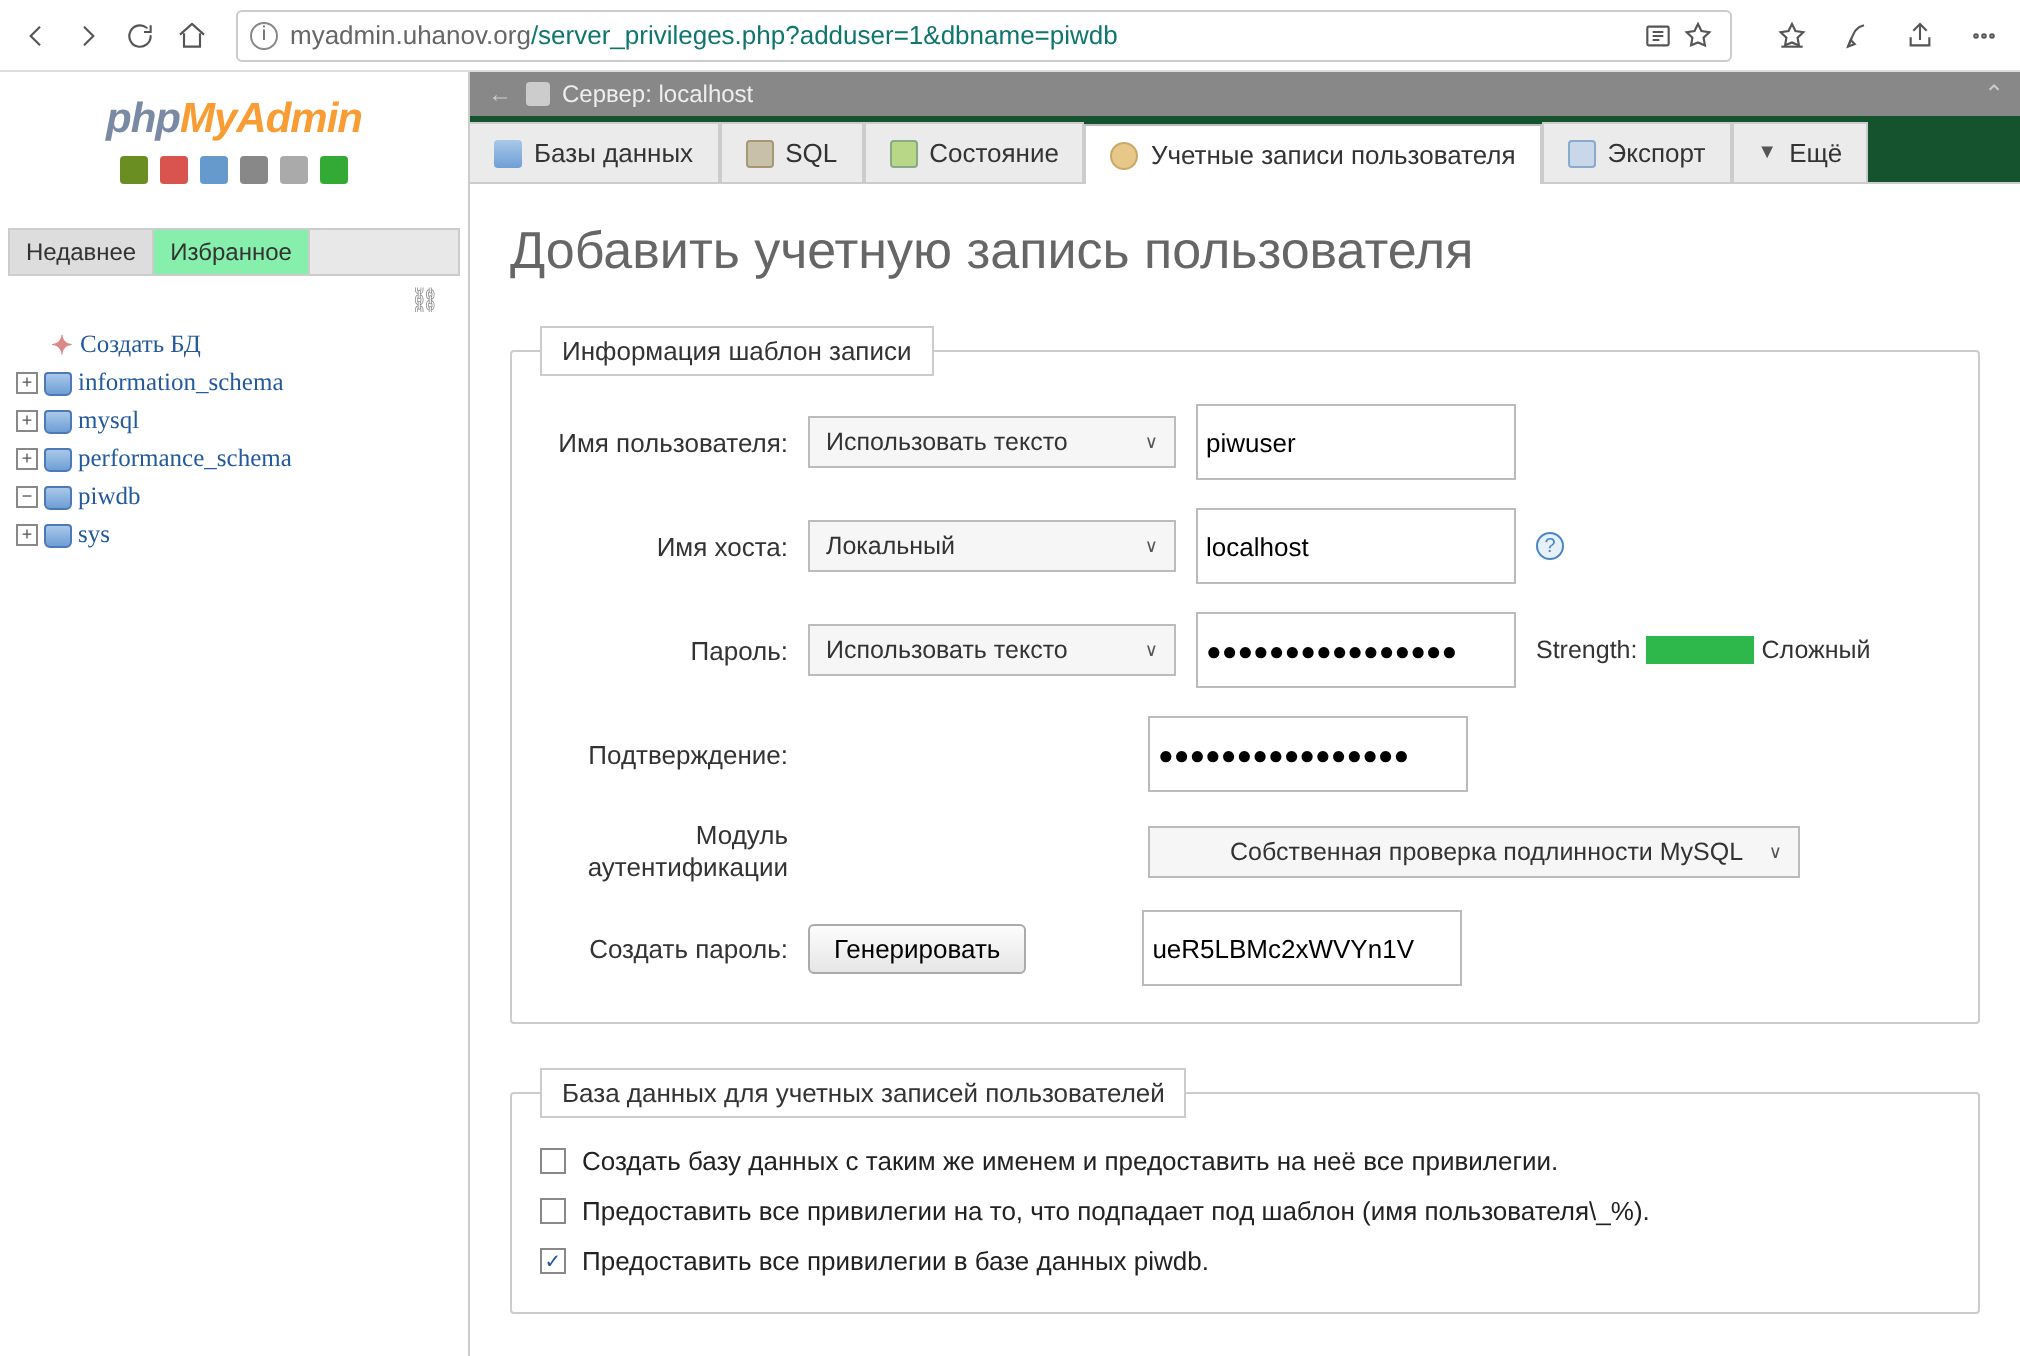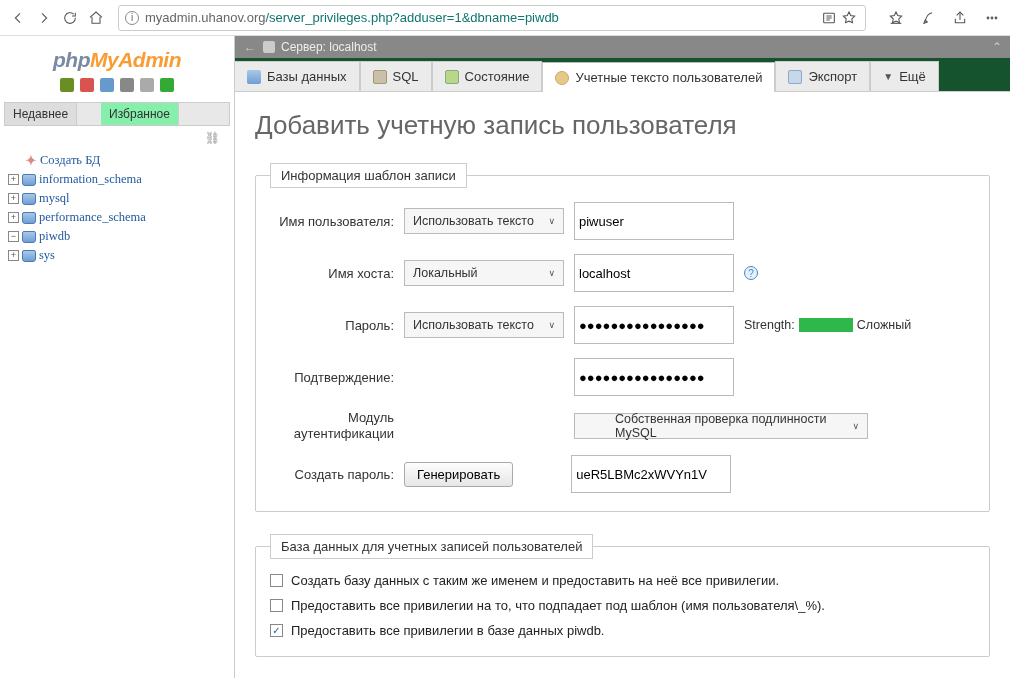--- a/index.html
+++ b/index.html
@@ -23,21 +23,21 @@
 
 .logo { text-align: center; padding: 6px 0 4px; font-weight: bold; font-size: 21px; font-style: italic; letter-spacing: -0.5px; font-family: Verdana, sans-serif; }
 .logo .l1 { color: #7a8aa3; }
 .logo .l2 { color: #f89c33; }
 .logo .l3 { color: #f89c33; }
 .quick-icons { text-align: center; padding: 2px 0 6px; display: flex; justify-content: center; gap: 4px; }
 .quick-icons span { width: 16px; height: 16px; display: inline-block; }
 .qi { display:inline-block; width:14px; height:14px; border-radius:2px; }
 .qi-home{ background:#6b8e23; } .qi-exit{ background:#d9534f; } .qi-sql{ background:#6699cc; } .qi-doc{ background:#888; } .qi-gear{ background:#aaa; } .qi-reload{ background:#3a3; }
 
-.fav-bar { display: flex; background: #e8e8e8; border: 1px solid #ccc; margin-top: 2px; gap: 24px; }
+.fav-bar { display: flex; background: #e8e8e8; border: 1px solid #ccc; margin-top: 14px; }
 .fav-tab { padding: 4px 8px; font-size: 12px; border-right: 1px solid #ccc; cursor: pointer; background: #86efac; }
 .fav-tab:first-child { background: #ddd; }
 
 .chain-row { text-align: right; padding: 4px 10px 0; }
 .chain-icon { color: #888; font-size: 12px; }
 
 .tree { padding: 6px 4px; font-size: 12.5px; }
 .tree-item { display: flex; align-items: center; gap: 3px; padding: 2px 0; cursor: pointer; }
 .tree-item .box { width: 11px; height: 11px; border: 1px solid #888; display: flex; align-items: center; justify-content: center; font-size: 9px; color: #555; background:#fff; line-height:1;}
 .tree-item .spacer { width: 14px; }
@@ -65,23 +65,23 @@
 .tab .arrow{ font-size:10px;color:#555; }
 
 .content { flex: 1; background: #fff; padding: 18px 20px 0; overflow: auto; }
 h2.page-title { font-size: 26px; font-weight: 500; color: #666; margin-bottom: 22px; }
 
 fieldset { border: 1px solid #ccc; padding: 14px 14px 18px; margin-bottom: 22px; border-radius: 2px; }
 legend { padding: 4px 10px; font-size: 13px; color: #333; background: #fff; border: 1px solid #ccc; }
 
 .form-row { display: flex; align-items: center; margin-bottom: 14px; gap: 10px; }
 .form-row .lbl { width: 124px; text-align: right; font-size: 13px; color: #333; }
-.sel { width: 160px; height: 26px; border: 1px solid #bbb; background: #f6f6f6; display: flex; align-items: center; justify-content: space-between; padding: 0 8px; font-size: 12.5px; color:#333; }
+.sel { width: 184px; height: 26px; border: 1px solid #bbb; background: #f6f6f6; display: flex; align-items: center; justify-content: space-between; padding: 0 8px; font-size: 12.5px; color:#333; }
 .sel .ar { font-size: 9px; color:#555; }
-.sel.wide { width: 294px; padding-left: 40px; }
+.sel.wide { width: 326px; padding-left: 40px; }
 .txt { width: 160px; height: 38px; border: 1px solid #bbb; padding: 0 4px; font-size: 13px; }
 .help-ico { width:14px;height:14px;border-radius:50%;border:1px solid #4a87c7;display:flex;align-items:center;justify-content:center;font-size:10px;color:#4a87c7;background:#e7f1fb; }
 .strength { font-size: 12.5px; display:flex; align-items:center; gap:4px;}
 .str-bar { width: 54px; height: 14px; background: #2eb84c; }
 .btn { border: 1px solid #aaa; background: linear-gradient(#fdfdfd,#e6e6e6); padding: 4px 12px; font-size: 13px; border-radius: 3px; cursor: pointer; }
 
 .chk-line { display: flex; align-items: center; gap: 8px; font-size: 13px; color:#222; margin-bottom: 10px; }
 .chk { width: 13px; height: 13px; border: 1px solid #888; display: flex; align-items: center; justify-content: center; font-size: 10px; color: #235a9e; }
 .chk.checked::after { content: "✓"; }
 
@@ -225,21 +225,21 @@
       <div class="tab">
           <span class="tab-ico ti-sql"></span>
           <span>SQL</span>
         </div>
       <div class="tab">
           <span class="tab-ico ti-stat"></span>
           <span>Состояние</span>
         </div>
       <div class="tab active">
           <span class="tab-ico ti-user"></span>
-          <span>Учетные тексто пользователей</span>
+          <span>Учетные записи пользователя</span>
         </div>
       <div class="tab">
           <span class="tab-ico ti-exp"></span>
           <span>Экспорт</span>
         </div>
       <div class="tab">
           <span class="arrow">▼</span>
           <span>Ещё</span>
         </div>
     </div>

